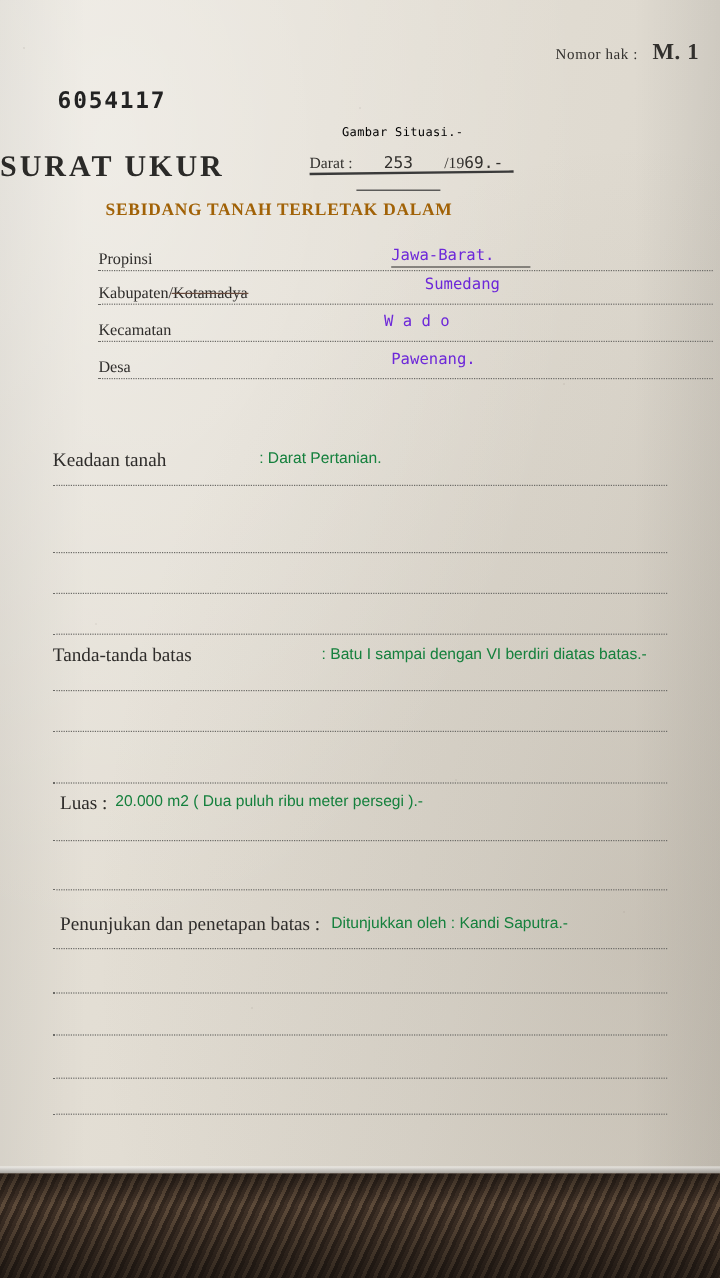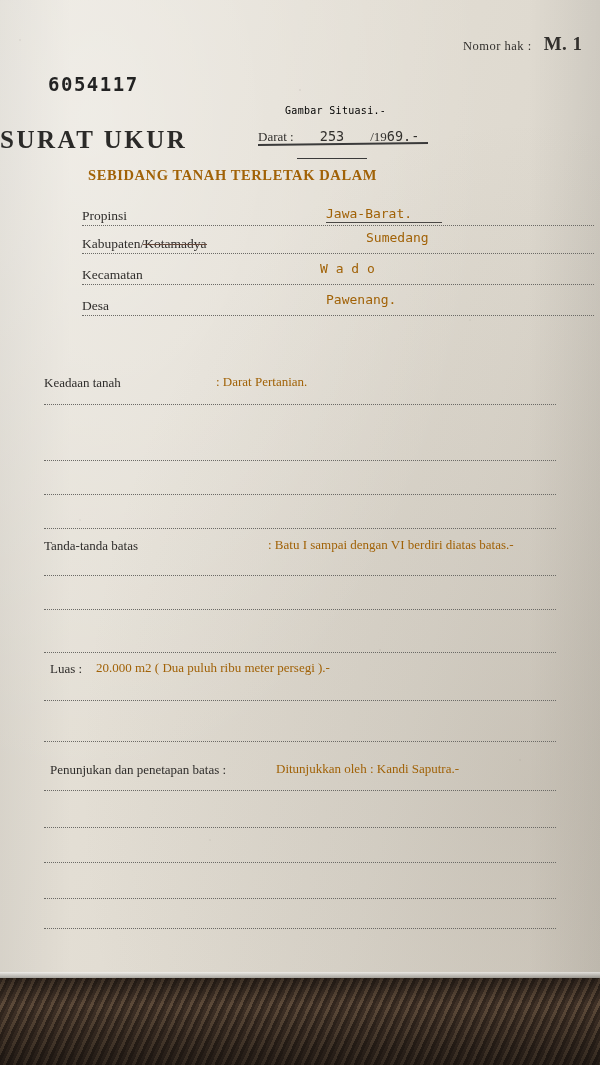--- a/index.html
+++ b/index.html
@@ -182,52 +182,52 @@
   .dots {
     position: absolute;
     left: 0; right: 0; bottom: 2px;
     border-bottom: 1.5px dotted #6b6a66;
   }
   .row .value {
     position: absolute;
     top: 0;
     font-family: "DejaVu Sans Mono", monospace;
     font-size: 13px;
-    color: #a16207;
+    color: #6d28d9;
     background: transparent;
     white-space: nowrap;
   }
 
   
   .dline {
     position: absolute;
     left: 44px;
     width: 512px;
     border-bottom: 1.5px dotted #6b6a66;
   }
   .textline {
     position: absolute;
     left: 44px;
     width: 512px;
     height: 20px;
   }
   .textline .lbl {
     position: absolute;
     left: 0; top: 0;
-    font-size: 13px;
+    font-size: 16px;
     font-family: "Liberation Serif", serif;
     color: #2f2d2b;
     white-space: nowrap;
   }
   .textline .typedval {
     position: absolute;
     top: -1px;
-    font-family: Liberation Serif, serif;
+    font-family: Liberation Sans, sans-serif;
     font-size: 13px;
-    color: #a16207;
+    color: #15803d;
     white-space: nowrap;
   }
   .underline-strike {
     position: absolute;
     height: 1px;
     background: #4a4845;
   }
 </style>
 </head>
 <body>
@@ -260,21 +260,21 @@
   <div class="row" style="top:206px;">
     <span class="dots"></span>
     <span class="label">Propinsi</span>
     <span class="value" style="left:244px;">Jawa-Barat.</span>
     <span class="underline-strike" style="left:244px; top:16px; width:116px;"></span>
   </div>
 
   <div class="row" style="top:234px;">
     <span class="dots"></span>
     <span class="label"><span>Kabupaten/</span><span class="struck">Kotamadya</span></span>
-    <span class="value" style="left:284px; top:-4px;">Sumedang</span>
+    <span class="value" style="left:272px; top:-4px;">Sumedang</span>
   </div>
 
   <div class="row" style="top:296px;">
     <span class="dots"></span>
     <span class="label">Desa</span>
     <span class="value" style="left:244px; top:-4px;">Pawenang.</span>
   </div>
 
   <div class="row" style="top:265px;">
     <span class="dots"></span>

